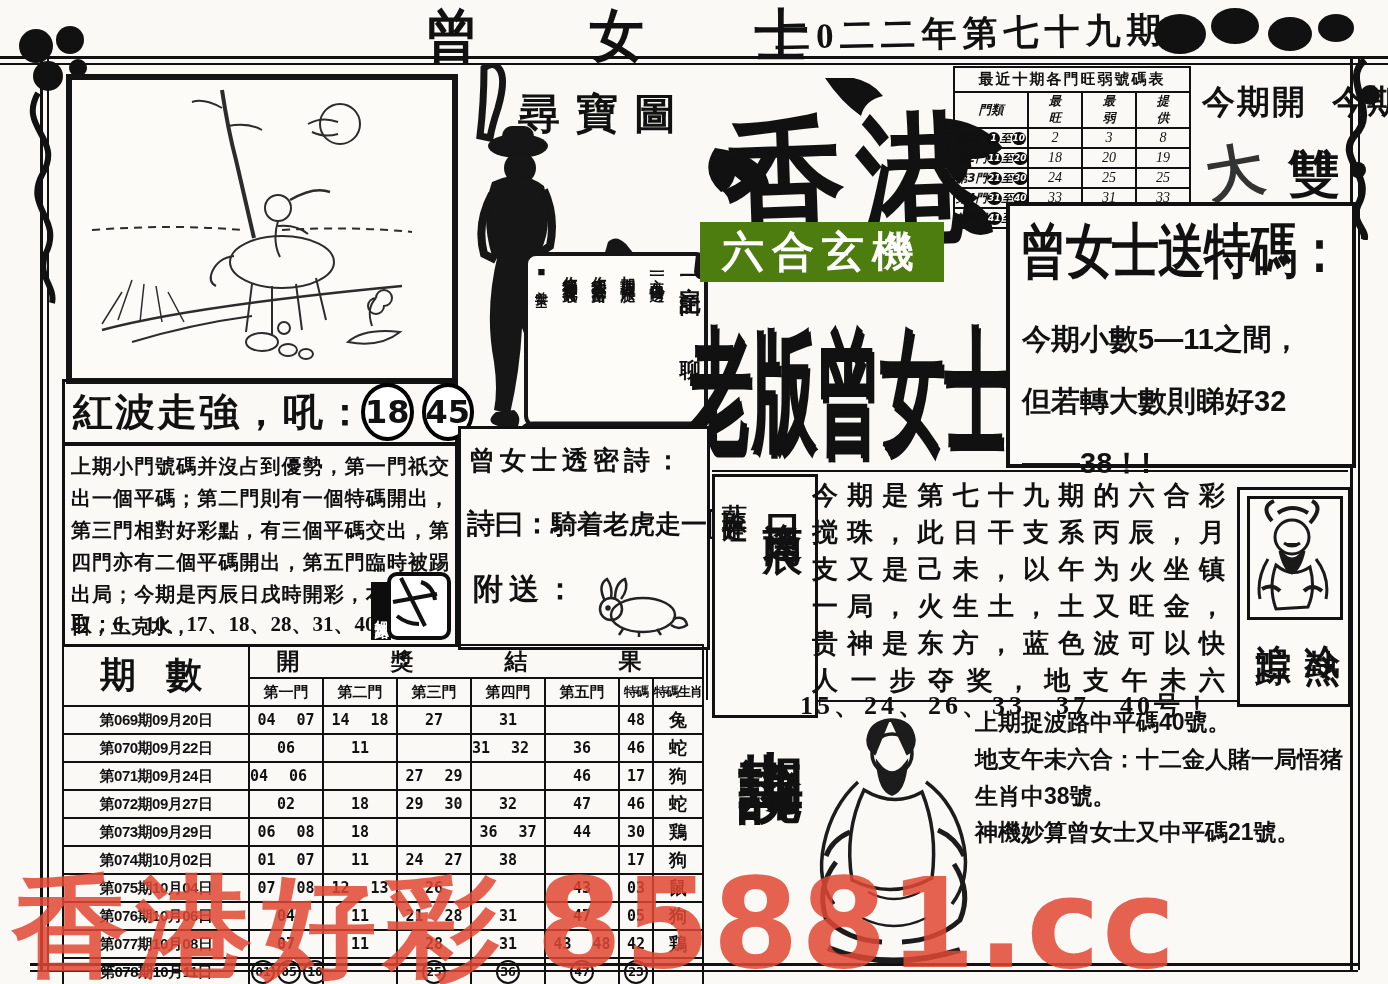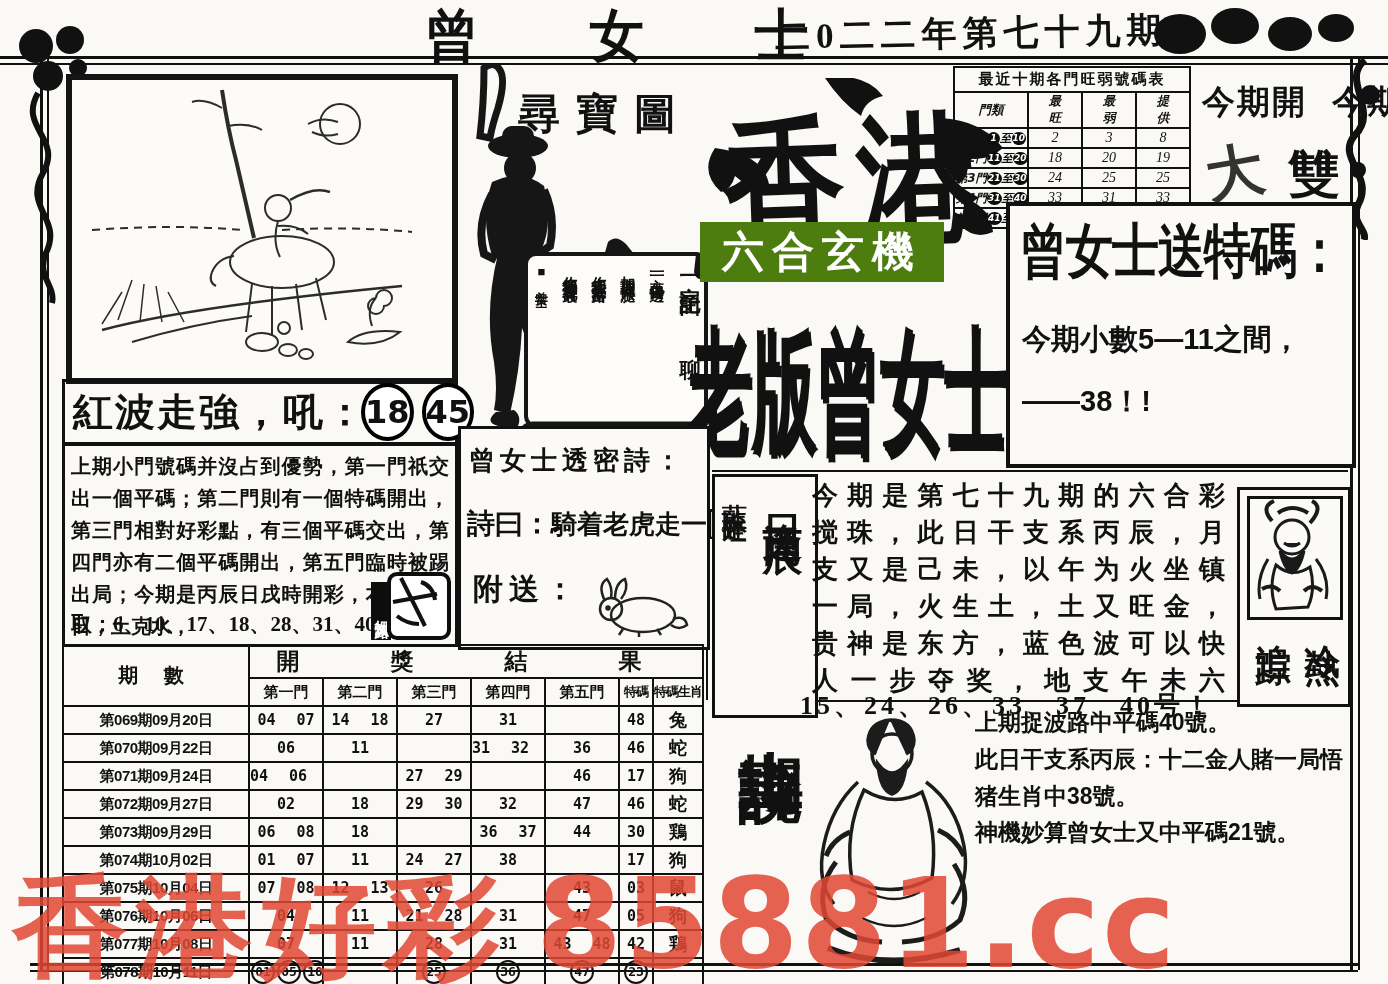--- a/index.html
+++ b/index.html
@@ -102,21 +102,21 @@
   #portrait{position:absolute;left:7px;top:6px;width:90px;height:118px;border:3px solid #111;}
   
   #review-title{left:735px;top:700px;width:72px;height:272px;writing-mode:vertical-rl;
      font-size:62px;font-weight:900;letter-spacing:4px;transform:scaleX(1.05);line-height:72px;}
   #review-lines{left:975px;top:704px;width:374px;font-size:23px;font-weight:700;line-height:1.6;}
   #review-lines p{margin:0;}
   
   #results{left:62px;top:644px;width:640px;}
   #results table{border-collapse:collapse;width:640px;table-layout:fixed;}
   #results th,#results td{border:2px solid #111;padding:0;height:26px;text-align:center;overflow:hidden;}
-  #results .th-issue{font-size:20px;font-weight:900;letter-spacing:10px;margin-left:48px;}
+  #results .th-issue{font-size:36px;font-weight:900;letter-spacing:10px;margin-left:48px;}
   #results .th-span{font-size:23px;font-weight:900;letter-spacing:34px;}
   #results .th-door{font-size:15px;font-weight:700;}
   #results .th-small{font-size:13px;font-weight:700;letter-spacing:-1px;}
   #results td.issue{font-size:15px;font-weight:800;white-space:nowrap;letter-spacing:-0.5px;}
   #results td.nums{font-size:15px;font-weight:600;word-spacing:12px;white-space:nowrap;
      font-family:"DejaVu Sans Mono","Liberation Mono",monospace;}
   #results td.zod{font-size:18px;font-weight:800;}
   .circ{display:inline-block;border:2px solid #111;border-radius:50%;min-width:18px;height:20px;
      line-height:19px;font-size:13px;padding:0 1px;margin:0 1px;word-spacing:0;}
   
@@ -294,20 +294,21 @@
     <span>今期開</span>
     <span style="margin-left:14px;">今期開</span>
   </div>
   <div class="abs" id="open-big">大</div>
   <div class="abs" id="open-double">雙</div>
 
   <div class="abs" id="special-box">
     <div id="special-title">曾女士送特碼：</div>
     <div id="special-lines">
         <div>今期小數5—11之間，</div>
+        <div>但若轉大數則睇好32</div>
         <div>——38！!</div>
       </div>
   </div>
 
   <div class="abs" id="redwave-box">
     <div id="redwave-head">
       <span id="redwave-title">紅波走強，吼：</span>
       <span class="ball">18</span>
       <span class="ball">45</span>
     </div>
@@ -378,21 +379,21 @@
       <path d="M60 70 q-26 24 -34 62 q-8 38 10 60 M128 70 q30 22 38 64 q6 34 -12 58"></path>
       <path d="M66 78 q30 18 58 2 q16 40 10 86 q-40 22 -80 2 q-8 -48 12 -90z"></path>
       <path d="M38 150 q-20 26 -10 56 q20 22 56 24 M156 152 q18 28 6 56 q-22 20 -58 22" stroke-width="5"></path>
       <path d="M70 180 q26 14 52 0 M64 206 q32 16 64 0" stroke-width="2.5"></path>
       <path d="M30 236 q60 24 132 2" stroke-width="6"></path>
       <path d="M52 120 q-18 8 -24 24 M140 118 q18 8 26 26" stroke-width="5"></path>
     </g>
   </svg>
   <div class="abs" id="review-lines">
       <p>上期捉波路中平碼40號。</p>
-      <p>此日干支系丙辰：十二金人賭一局悟猪生肖中38號。</p>
+      <p>地支午未六合：十二金人賭一局悟猪生肖中38號。</p>
       <p>神機妙算曾女士又中平碼21號。</p>
     </div>
 
   <div class="abs" id="results">
     <table>
       <colgroup>
         <col style="width:186px">
           <col style="width:74px">
           <col style="width:74px">
           <col style="width:74px">

